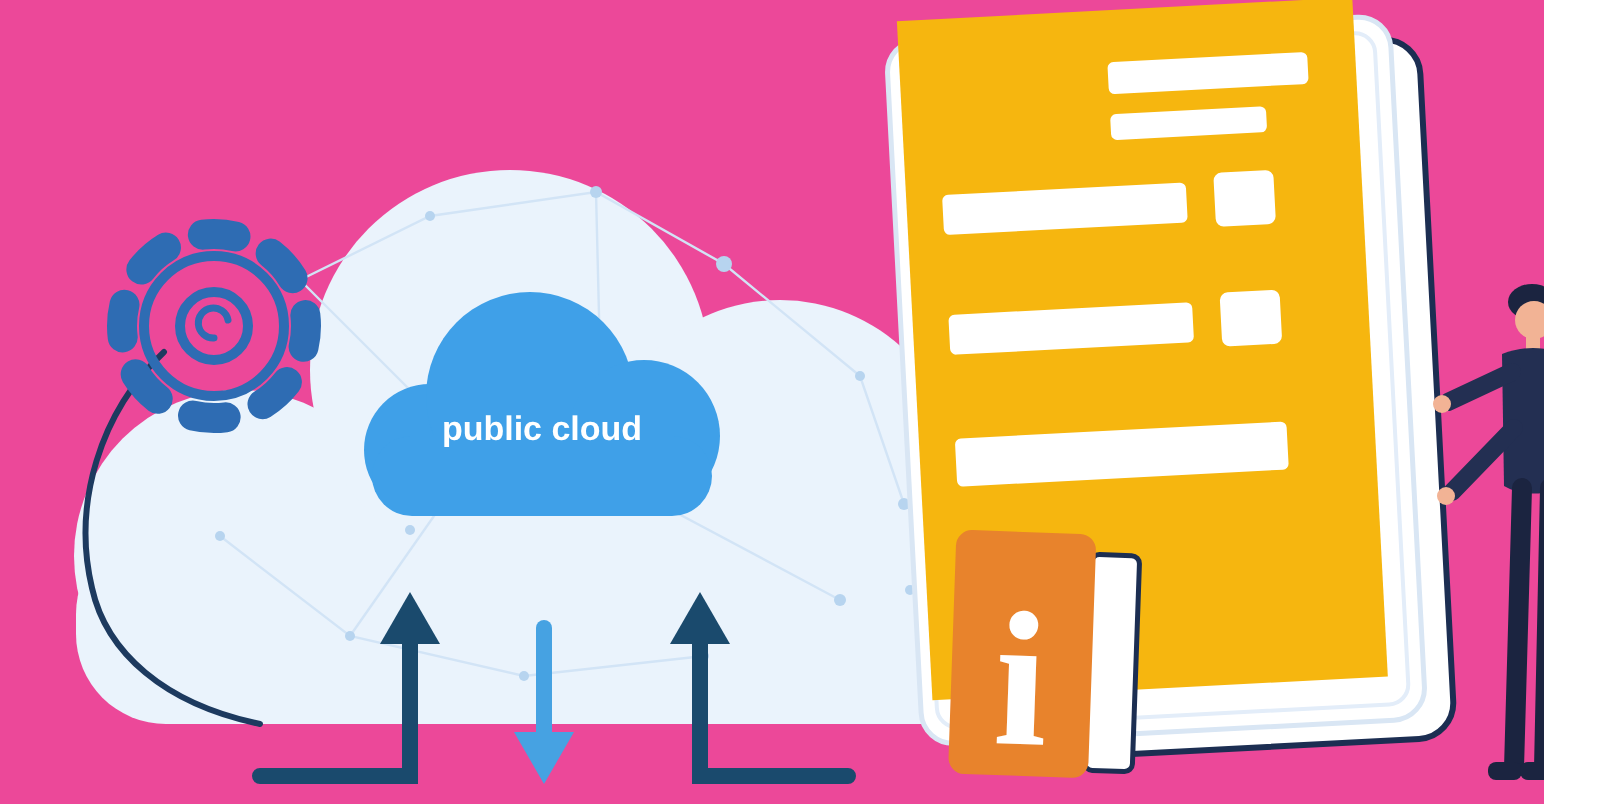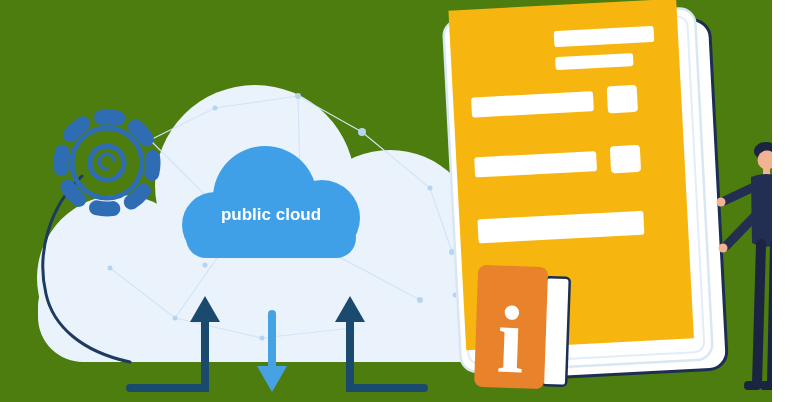--- a/index.html
+++ b/index.html
@@ -1,21 +1,21 @@
 <!DOCTYPE html>
 <html><head>
 <meta charset="utf-8">
 <style>
   html, body { margin: 0; padding: 0; background: #ffffff; }
   .stage {
     position: relative;
     width: 772px;
     height: 402px;
     overflow: hidden;
-    background: #4d7c0f;
+    background: #ec4899;
     font-family: "Liberation Sans", sans-serif;
   }
   .stage svg { display: block; }
   text { user-select: none; }
 </style>
 </head>
 <body>
 
 <div class="stage">
 <svg width="800" height="402" viewBox="0 0 800 402">

